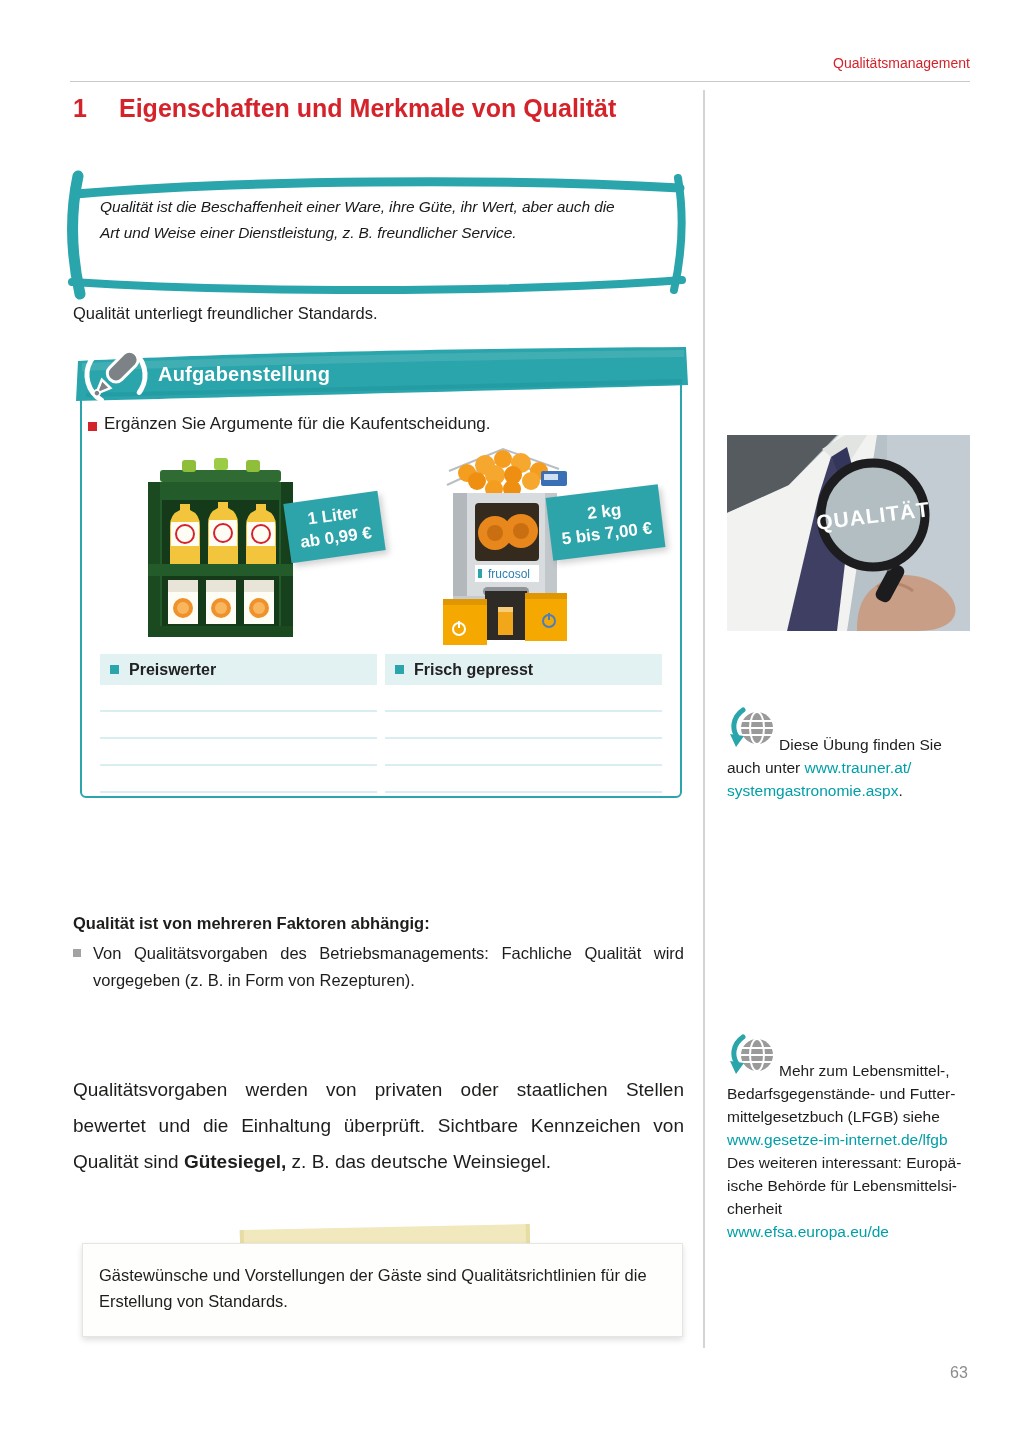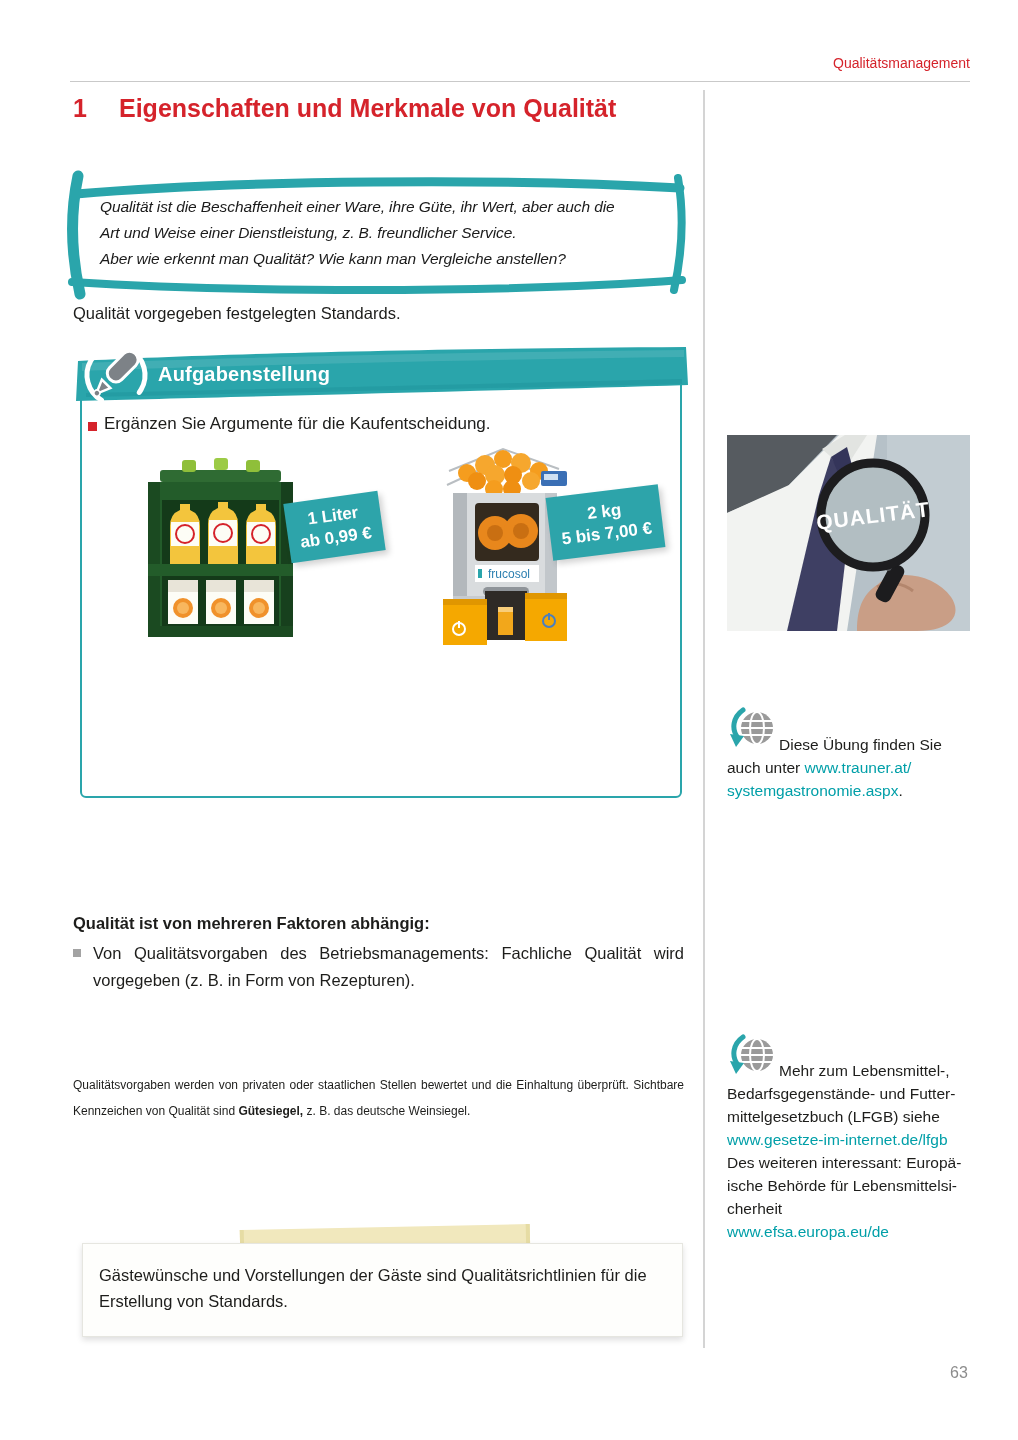--- a/index.html
+++ b/index.html
@@ -49,21 +49,21 @@
   .cmp-head .sq { width:9px; height:9px; background:#2aa5ab; margin-right:10px; flex:0 0 9px; }
   .t-row { height:27px; border-bottom:2px solid #d8eef0; background:#fff; }
 
   
   .sec-title { left:73px; top:866px; width:610px; color:#d5232b; font-size:22px; font-weight:bold; display:flex; }
   .sec-title .num { width:47px; flex:0 0 47px; }
   .lead { left:73px; top:914px; font-size:16.5px; font-weight:bold; }
   .bullets { left:73px; top:940px; width:611px; }
   .bullet { position:relative; padding-left:20px; font-size:16.5px; line-height:26.5px; text-align:justify; }
   .bullet .sq { position:absolute; left:0; top:9px; width:8px; height:8px; background:#a3a3a3; }
-  .para { width:611px; font-size:12px; line-height:26px; text-align:justify; }
+  .para { width:611px; font-size:19px; line-height:36px; text-align:justify; }
   .para1 { left:73px; top:1072px; }
   .para2 { left:73px; top:1158px; }
   .b { font-weight:bold; }
 
   
   .tape { left:240px; top:1227px; width:290px; height:26px; background:#f1e8bd; border-left:4px solid #e6dca4; border-right:4px solid #e6dca4; transform:rotate(-1.2deg); z-index:1; }
   .note-card { left:82px; top:1243px; width:601px; height:94px; background:#fefefc; border:1px solid #e6e6e0; box-shadow:0 3px 6px rgba(0,0,0,.13); z-index:2; }
   .note-card p { padding:18px 20px 0 16px; font-size:16.5px; line-height:26px; }
 
   
@@ -98,25 +98,24 @@
       <g fill="none" stroke="#2aa5ab" stroke-linecap="round">
         <path d="M14,26 C180,12 440,10 618,20" stroke-width="9"></path>
         <path d="M616,10 C622,46 620,86 612,122" stroke-width="8"></path>
         <path d="M620,112 C430,126 170,124 10,114" stroke-width="8"></path>
         <path d="M16,8 C8,46 9,86 18,126" stroke-width="11"></path>
       </g>
     </svg>
     <div class="quote-text">
       <span>Qualität ist die Beschaffenheit einer Ware, ihre Güte, ihr Wert, aber auch die</span><br>
       <span>Art und Weise einer Dienstleistung, z. B. freundlicher Service.</span><br>
-      <span>Aber wie erkennt man Qualität? Wie kann man Vergleiche anstellen?</span>
     </div>
   </div>
 
-  <p class="abs intro">Qualität vorgegeben festgelegten Standards.</p>
+  <p class="abs intro">Qualität unterliegt freundlicher Standards.</p>
 
   <div class="abs task-box"></div>
 
   <svg class="abs banner" viewBox="0 0 612 60">
     <path d="M2,16 C120,10 300,4 610,2 L612,40 C420,46 150,52 0,56 Z" fill="#2aa5ab"></path>
     <path d="M6,18 C180,12 400,7 608,5 L608,12 C380,15 140,21 6,26 Z" fill="#54b7bc" opacity="0.55"></path>
     <path d="M10,48 C200,44 440,38 606,34 L606,39 C400,43 160,49 10,52 Z" fill="#1e949b" opacity="0.5"></path>
   </svg>
   <span class="abs banner-label">Aufgabenstellung</span>
 
@@ -224,20 +223,42 @@
     <rect x="88" y="152" width="42" height="6" fill="#e09600"></rect>
     <circle cx="112" cy="180" r="6" fill="none" stroke="#4a7fbf" stroke-width="2"></circle>
     <rect x="111" y="172" width="2" height="7" fill="#4a7fbf"></rect>
   </svg>
 
   <div class="abs badge badge2">
     <span>2 kg</span>
     <span>5 bis 7,00 €</span>
   </div>
 
+  <div class="abs cmp-table">
+    <div class="cmp-col">
+      <div class="cmp-head">
+        <span class="sq"></span>
+        <span>Preiswerter</span>
+      </div>
+      <div class="t-row"></div>
+      <div class="t-row"></div>
+      <div class="t-row"></div>
+      <div class="t-row"></div>
+    </div>
+    <div class="cmp-col">
+      <div class="cmp-head">
+        <span class="sq"></span>
+        <span>Frisch gepresst</span>
+      </div>
+      <div class="t-row"></div>
+      <div class="t-row"></div>
+      <div class="t-row"></div>
+      <div class="t-row"></div>
+    </div>
+  </div>
 
   <svg class="abs photo" viewBox="0 0 243 196">
     <rect width="243" height="196" fill="#b6c1c8"></rect>
     <rect x="160" width="83" height="196" fill="#c2ccd2"></rect>
     <path d="M0,0 L110,0 L60,52 L0,78 Z" fill="#565b60"></path>
     <path d="M0,78 L62,50 L112,0 L150,0 L120,196 L0,196 Z" fill="#f2f3f1"></path>
     <path d="M95,14 L118,0 L140,0 L118,34 Z" fill="#e2e4e1"></path>
     <path d="M104,22 L92,60 L60,196 L110,196 L126,60 Z" fill="#3e3f63"></path>
     <path d="M104,22 L120,12 L126,34 L114,44 Z" fill="#34355a"></path>
     <g>

